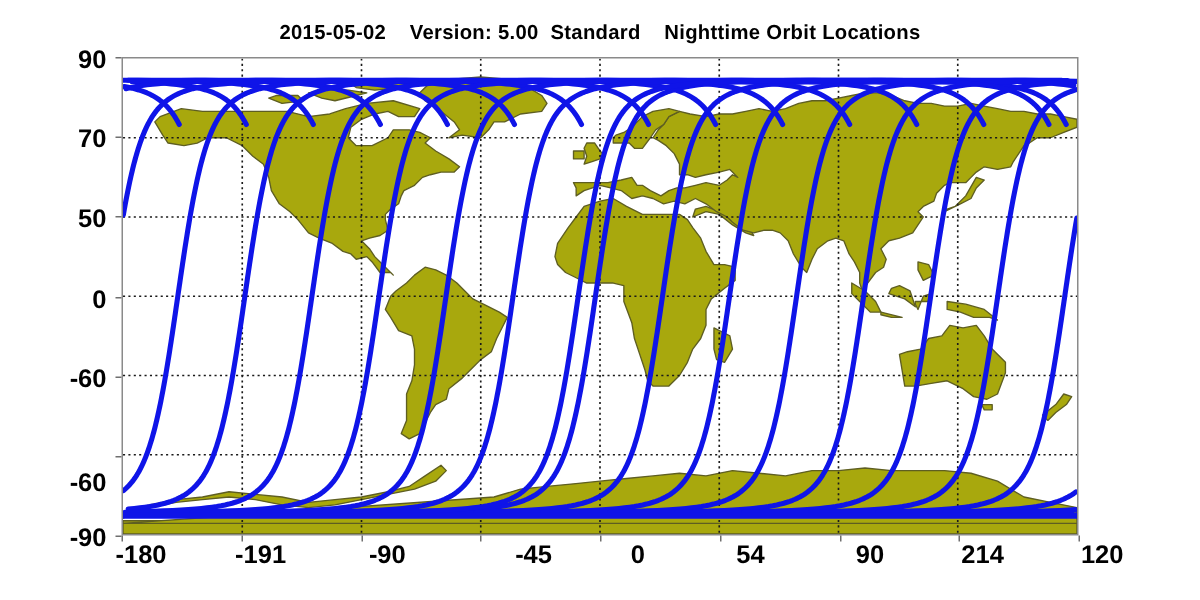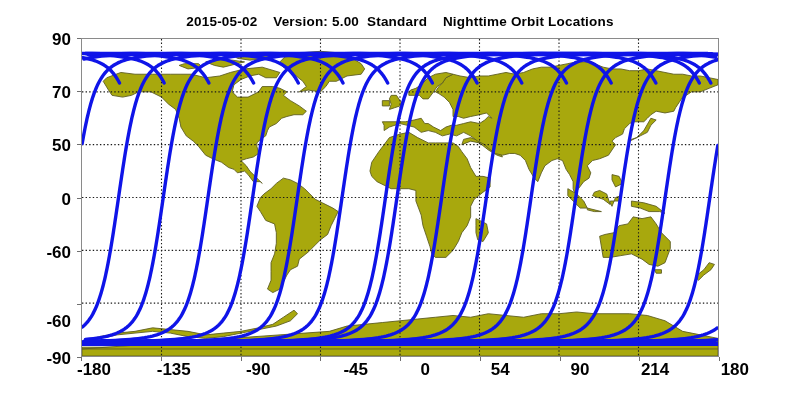--- a/index.html
+++ b/index.html
@@ -190,21 +190,21 @@
     </div>
 
 <div class="tick-label ytick" style="left: 31px; top: 30px;">90</div>
     <div class="tick-label ytick" style="left: 31px; top: 83.1667px;">70</div>
     <div class="tick-label ytick" style="left: 31px; top: 136.333px;">50</div>
     <div class="tick-label ytick" style="left: 31px; top: 189.5px;">0</div>
     <div class="tick-label ytick" style="left: 31px; top: 242.667px;">-60</div>
     <div class="tick-label ytick" style="left: 31px; top: 295.833px; margin-top: 16px;">-60</div>
     <div class="tick-label ytick" style="left: 31px; top: 349px;">-90</div>
     <div class="tick-label xtick" style="left: 51px; top: 360px;">-180</div>
-    <div class="tick-label xtick" style="left: 130.75px; top: 360px;">-135</div>
+    <div class="tick-label xtick" style="left: 130.75px; top: 360px;">-191</div>
     <div class="tick-label xtick" style="left: 210.5px; top: 360px;">-90</div>
     <div class="tick-label xtick" style="left: 308px; top: 360px;">-45</div>
     <div class="tick-label xtick" style="left: 370px; top: 360px;">0</div>
     <div class="tick-label xtick" style="left: 449.75px; top: 360px;">54</div>
     <div class="tick-label xtick" style="left: 529.5px; top: 360px;">90</div>
     <div class="tick-label xtick" style="left: 609.25px; top: 360px;">214</div>
-    <div class="tick-label xtick" style="left: 689px; top: 360px;">180</div>
+    <div class="tick-label xtick" style="left: 689px; top: 360px;">120</div>
   </div>
 
 </body></html>

